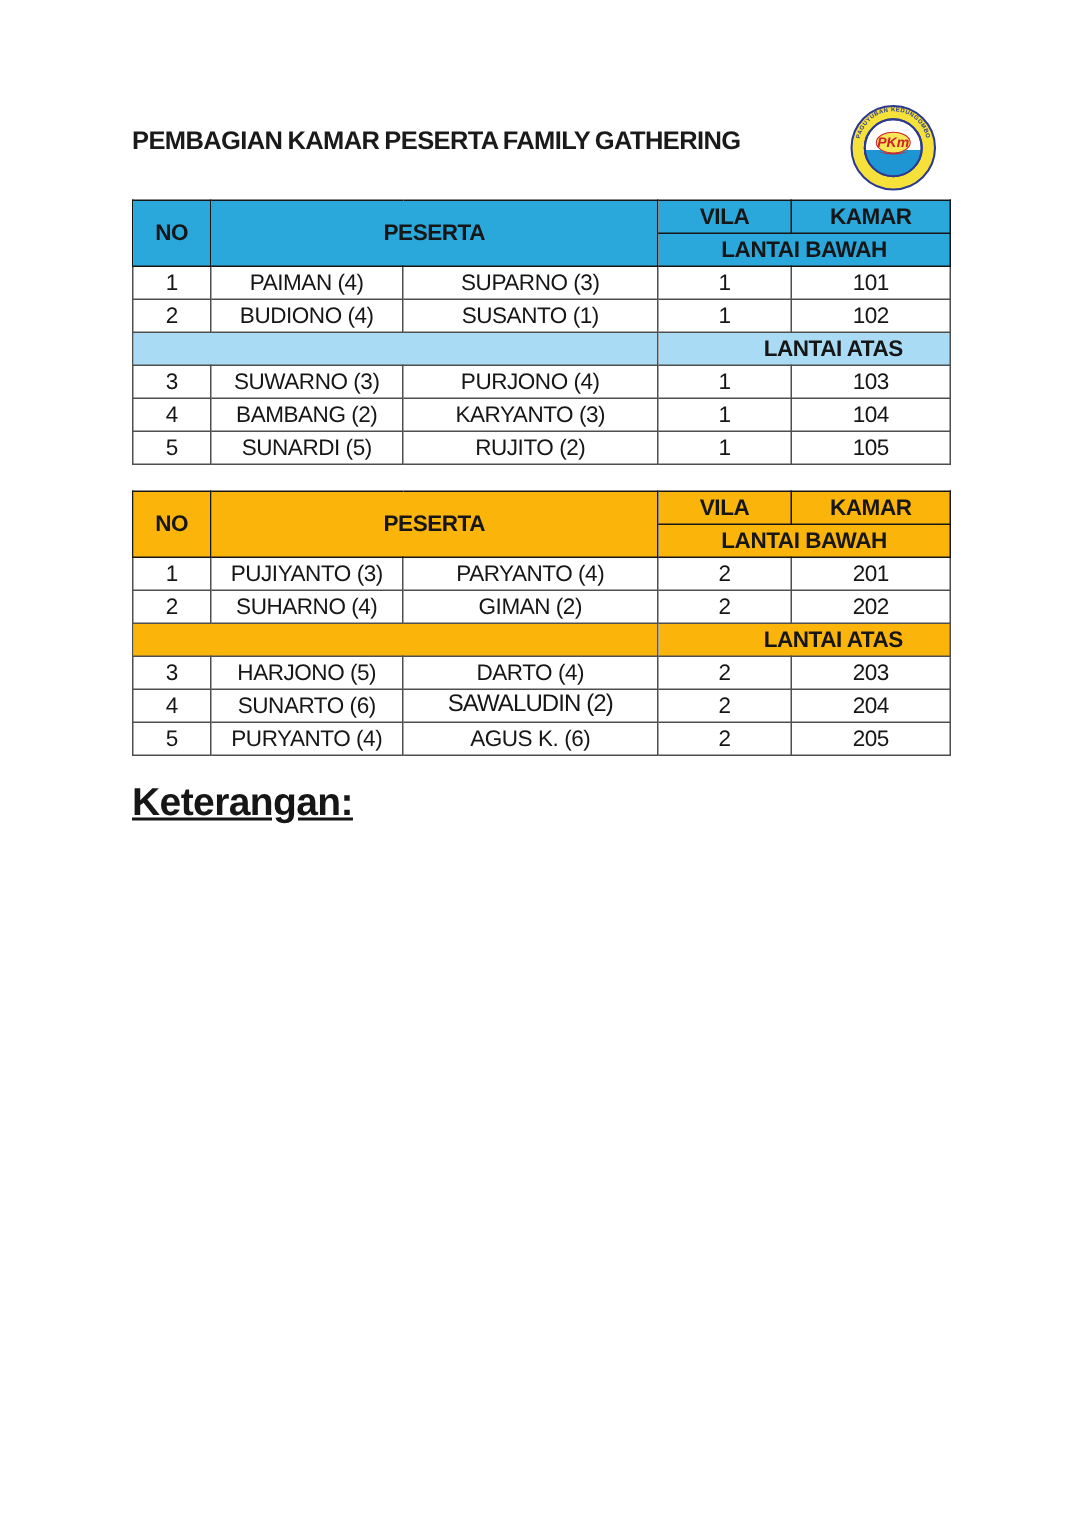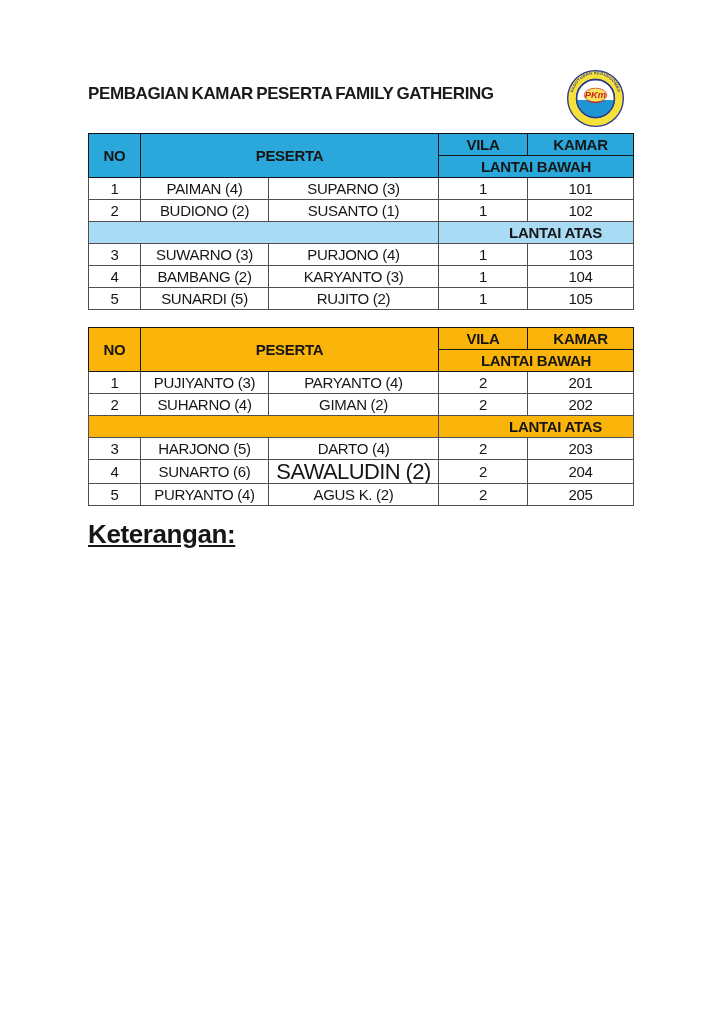--- a/index.html
+++ b/index.html
@@ -27,21 +27,21 @@
   }
   .room-table thead th {
     background:var(--hdr); border:1px solid #161616; font-weight:700; text-align:center;
   }
   .room-table tbody td { border:1px solid #4f4f4f; }
   .room-table td.c { text-align:center; }
   .room-table td.p { text-align:center; }
   .room-table tr.section-row td {
     background:var(--sec); font-weight:700; text-align:center; border:1px solid #4f4f4f;padding-left:44px;
   }
-  .room-table td.big { font-size:22px; letter-spacing:-0.6px; }
+  .room-table td.big { font-size:16px; letter-spacing:-0.6px; }
 
   .notes { position:absolute; left:88px; top:519px; width:556px; }
   .notes-heading { font-size:26px; font-weight:700; letter-spacing:-0.4px;text-decoration:underline; }
   .notes-body {
     margin-top:3px; font-size:19px; line-height:1.47;
     letter-spacing:-0.5px; word-spacing:-1.5px;
   }
 </style>
 </head>
 <body>
@@ -95,21 +95,21 @@
     <tbody>
       <tr>
         <td class="c">1</td>
         <td class="p">PAIMAN (4)</td>
         <td class="p">SUPARNO (3)</td>
         <td class="c">1</td>
         <td class="c">101</td>
       </tr>
       <tr>
         <td class="c">2</td>
-        <td class="p">BUDIONO (2)</td>
+        <td class="p">BUDIONO (4)</td>
         <td class="p">SUSANTO (1)</td>
         <td class="c">1</td>
         <td class="c">102</td>
       </tr>
       <tr class="section-row">
         <td colspan="3"></td>
         <td colspan="2">LANTAI ATAS</td>
       </tr>
       <tr>
         <td class="c">3</td>
@@ -183,21 +183,21 @@
       <tr>
         <td class="c">4</td>
         <td class="p">SUNARTO (6)</td>
         <td class="p big">SAWALUDIN (2)</td>
         <td class="c">2</td>
         <td class="c">204</td>
       </tr>
       <tr>
         <td class="c">5</td>
         <td class="p">PURYANTO (4)</td>
-        <td class="p">AGUS K. (2)</td>
+        <td class="p">AGUS K. (6)</td>
         <td class="c">2</td>
         <td class="c">205</td>
       </tr>
     </tbody>
   </table>
 
   <div class="notes">
     <div class="notes-heading">Keterangan:</div>
   </div>
 

